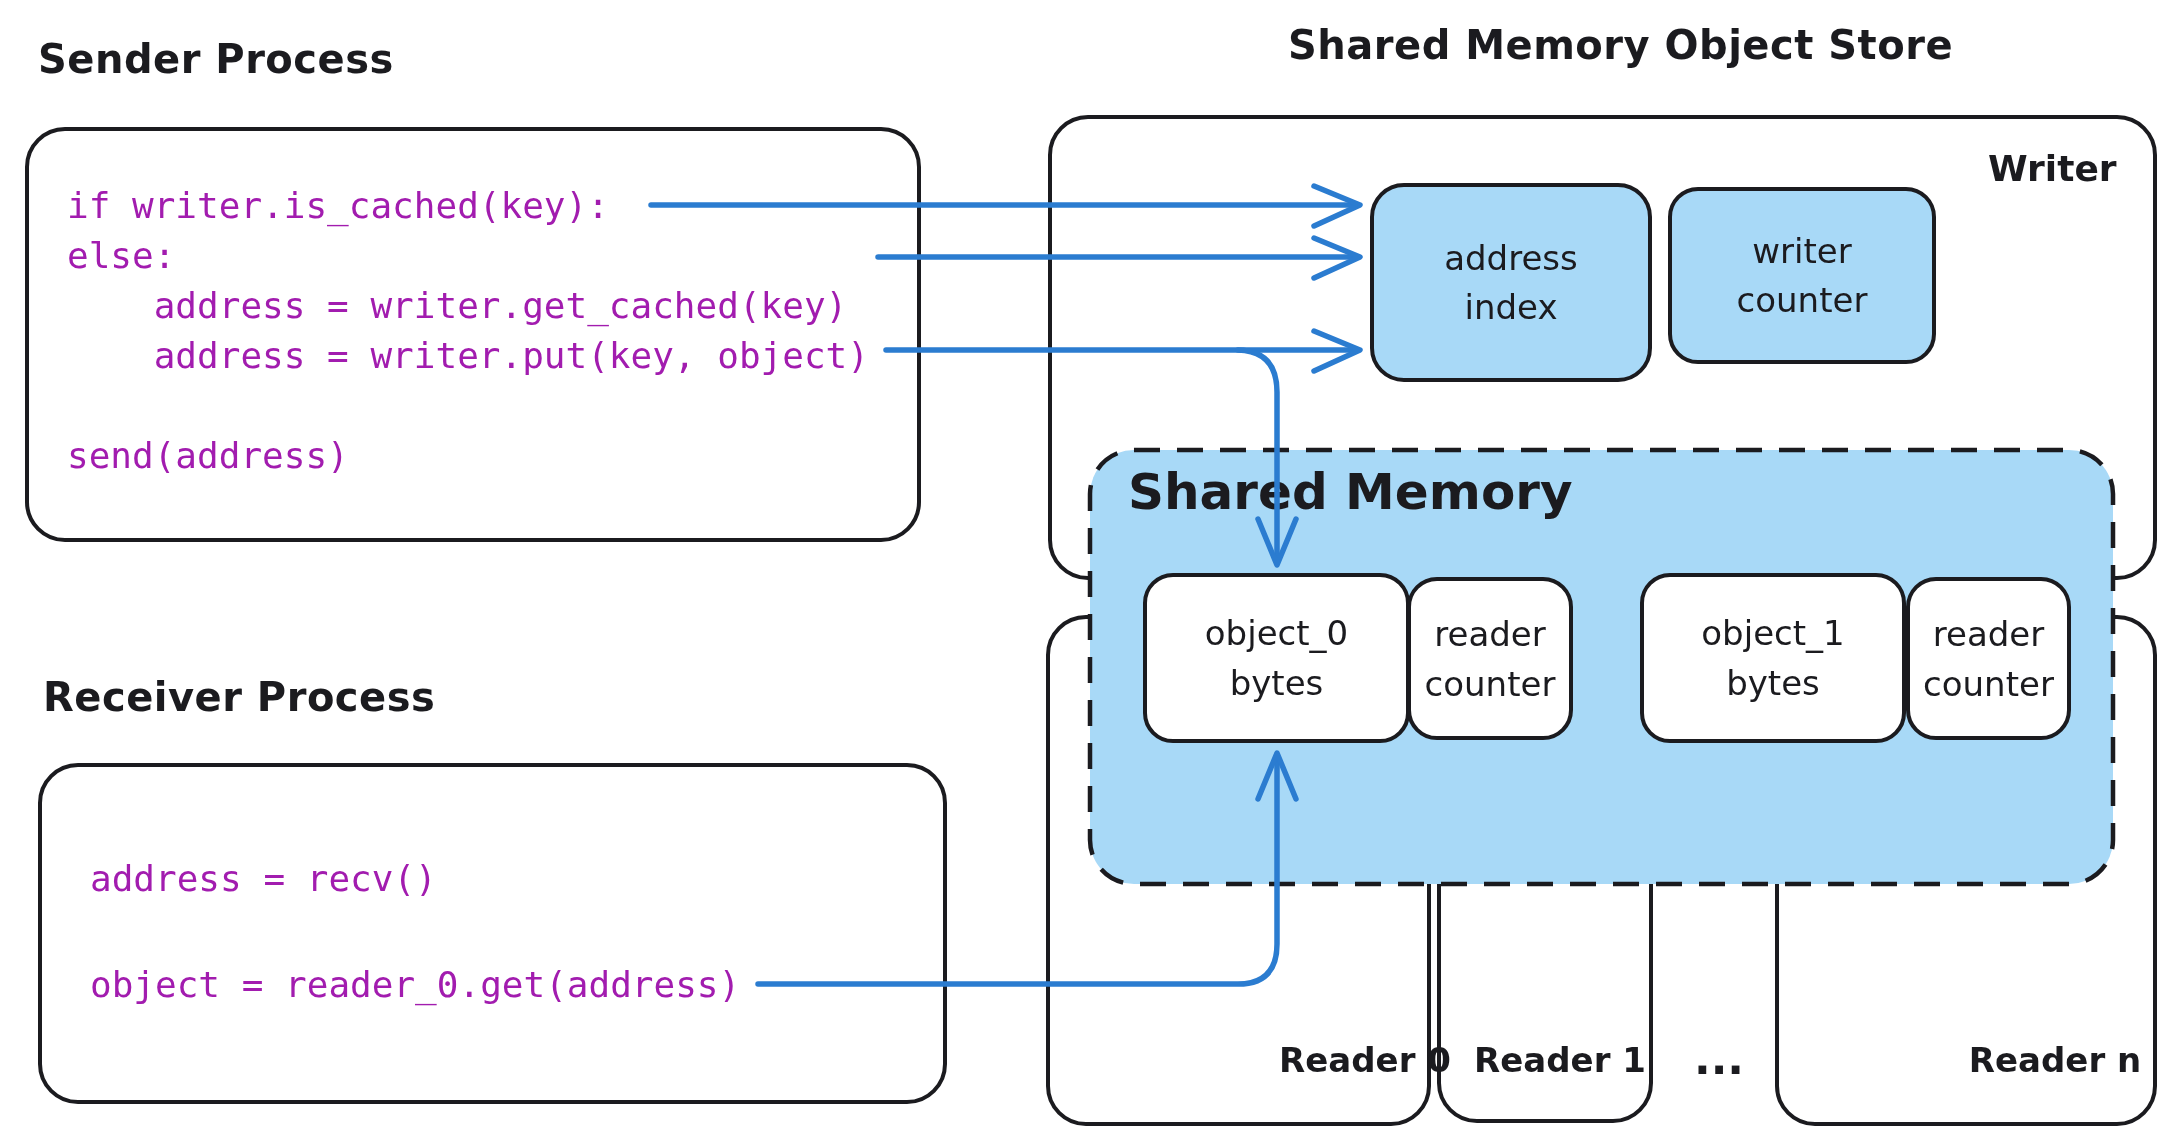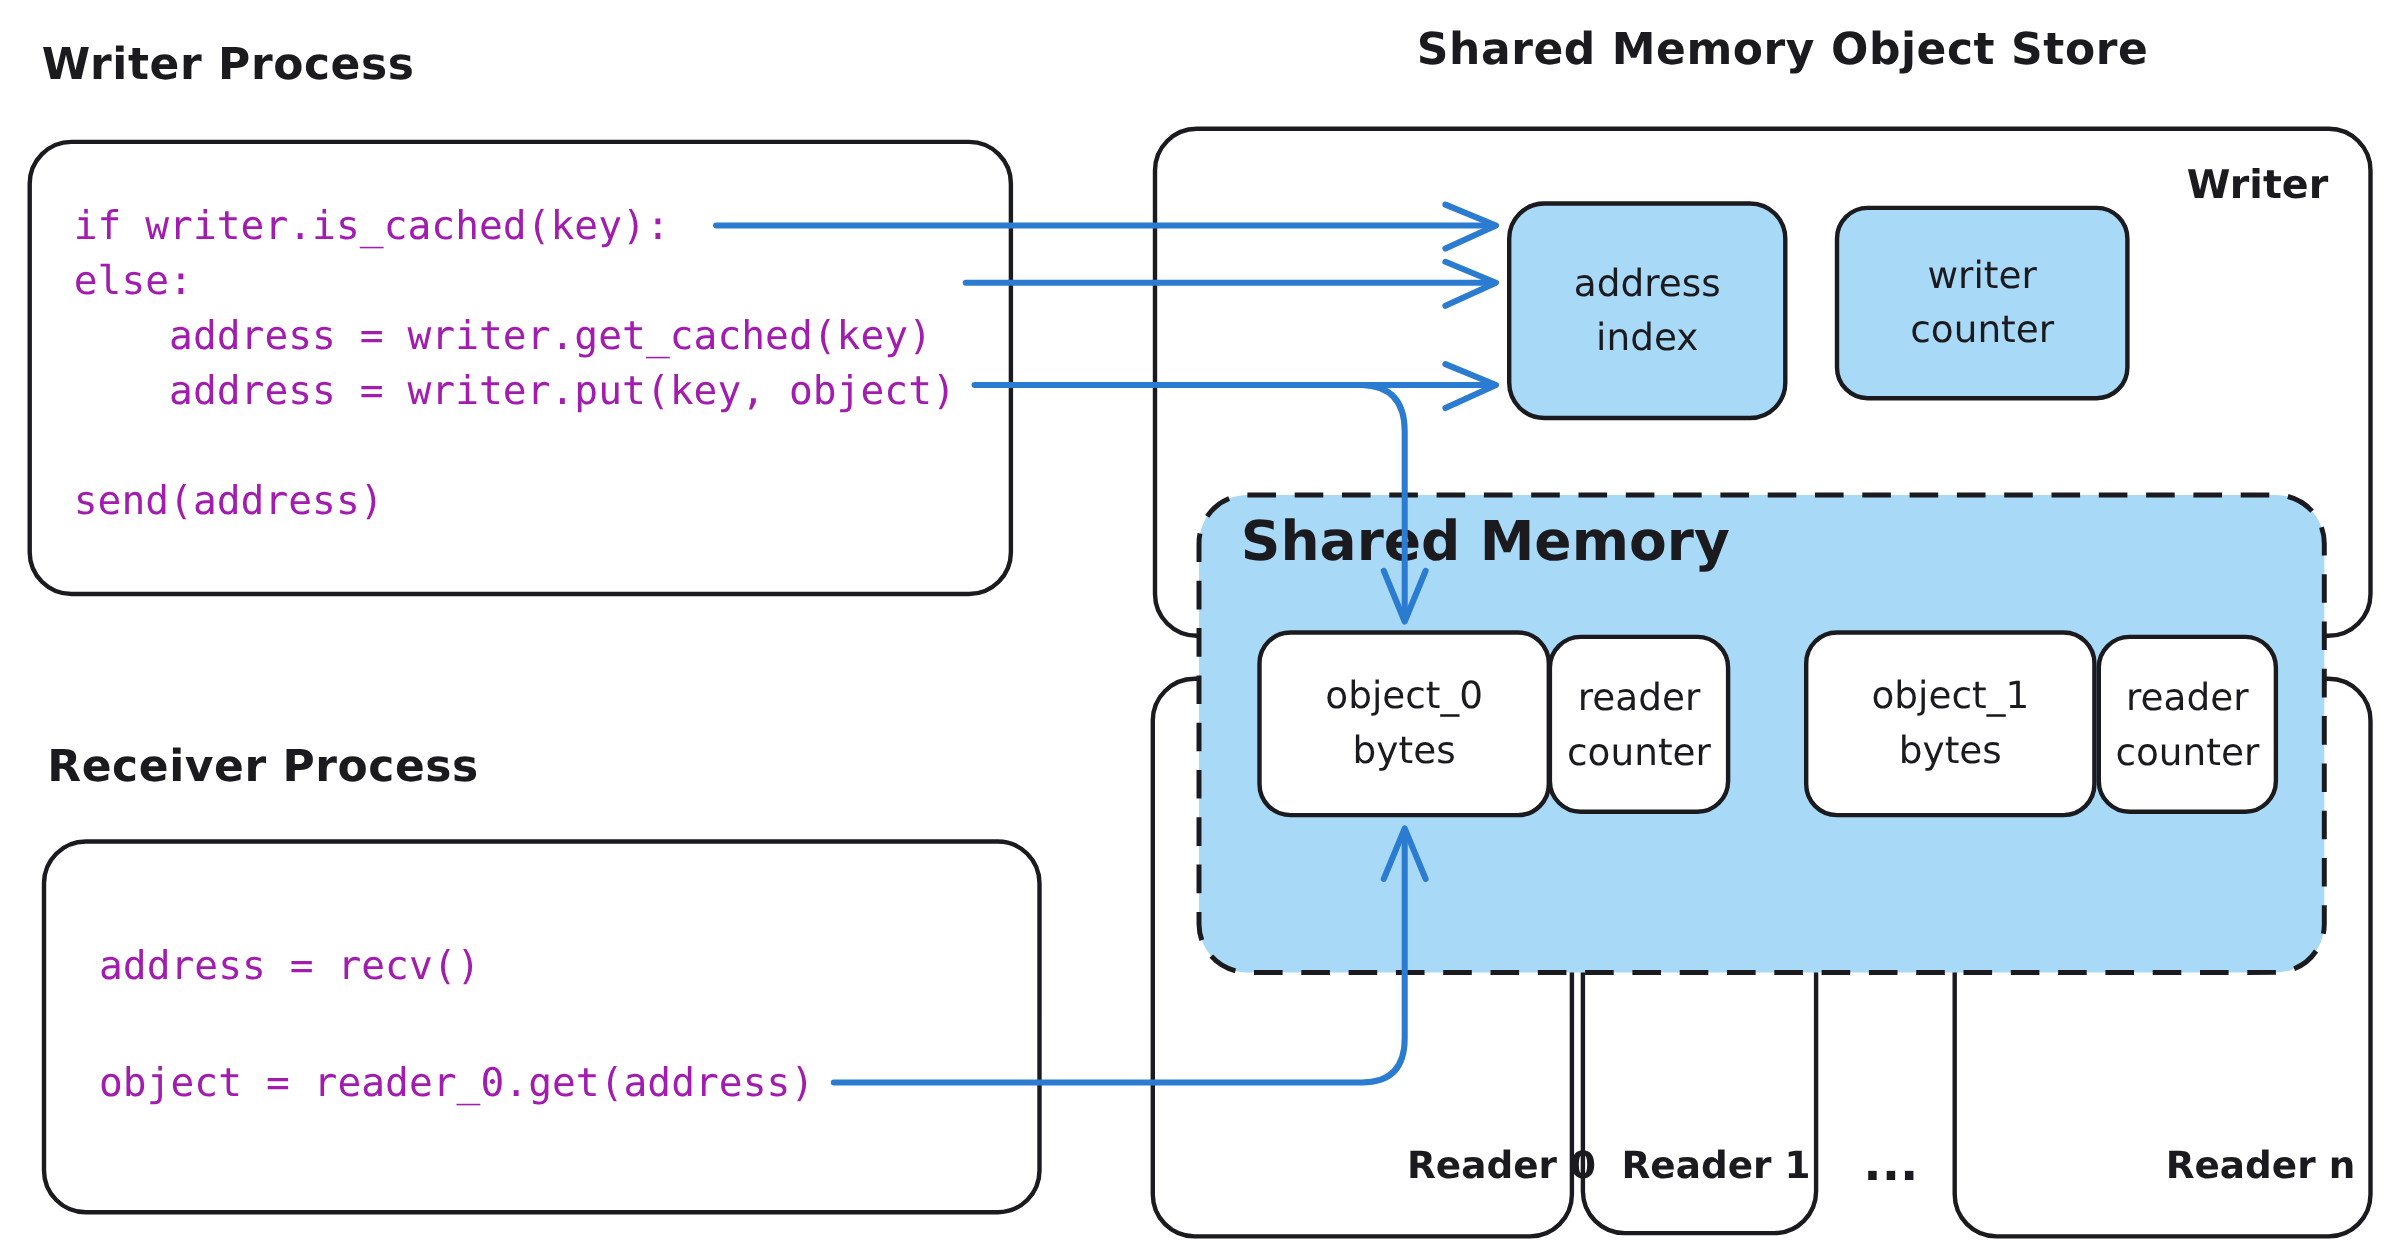--- a/index.html
+++ b/index.html
@@ -35,21 +35,21 @@
 
   svg.overlay{position:absolute;left:0;top:0;width:2179px;height:1145px;pointer-events:none;}
   #dashed-svg{z-index:3;}
   #arrow-svg{z-index:10;}
 </style>
 </head>
 <body>
 
 <div id="canvas">
 
-  <div class="title hand" style="left:38px;top:36px;">Writer Process</div>
+  <div class="title hand" style="left:38px;top:36px;">Sender Process</div>
 
   <div class="box layer1" style="left:25px;top:127px;width:896px;height:415px;"></div>
 
   <div class="codeblock" style="left:67px;top:181px;z-index:2;">
     <div class="codeline mono">if writer.is_cached(key):</div>
     <div class="codeline mono">else:</div>
     <div class="codeline mono">    address = writer.get_cached(key)</div>
     <div class="codeline mono">    address = writer.put(key, object)</div>
     <div class="codeline mono"></div>
     <div class="codeline mono">send(address)</div>
@@ -63,21 +63,21 @@
     <div class="codeline rx mono">address = recv()</div>
     <div class="codeline rx mono"></div>
     <div class="codeline rx mono">object = reader_0.get(address)</div>
   </div>
 
   <div class="title hand" style="left:1288px;top:22px;">Shared Memory Object Store</div>
 
   <div class="box layer1" style="left:1048px;top:115px;width:1109px;height:465px;"></div>
   <div class="floatlabel hand" style="left:1988px;top:148px;z-index:2;">Writer</div>
 
-  <div class="bluecell" style="left:1370px;top:183px;width:255px;height:199px;">
+  <div class="bluecell" style="left:1370px;top:183px;width:282px;height:199px;">
     <div class="ln">address</div>
     <div class="ln">index</div>
   </div>
   <div class="bluecell" style="left:1668px;top:187px;width:268px;height:177px;border-radius:30px;">
     <div class="ln">writer</div>
     <div class="ln">counter</div>
   </div>
 
   <div class="box layer1" style="left:1046px;top:615px;width:385px;height:511px;"></div>
   <div class="box layer1" style="left:1437px;top:618px;width:216px;height:505px;"></div>

